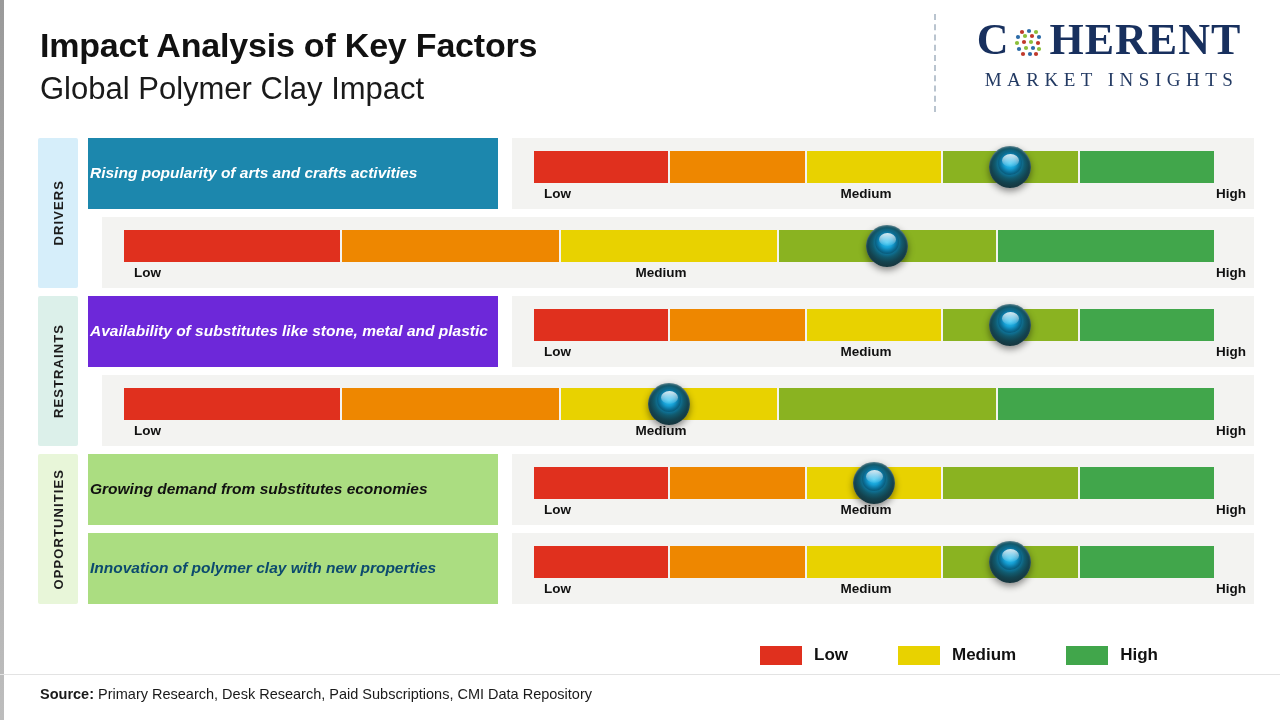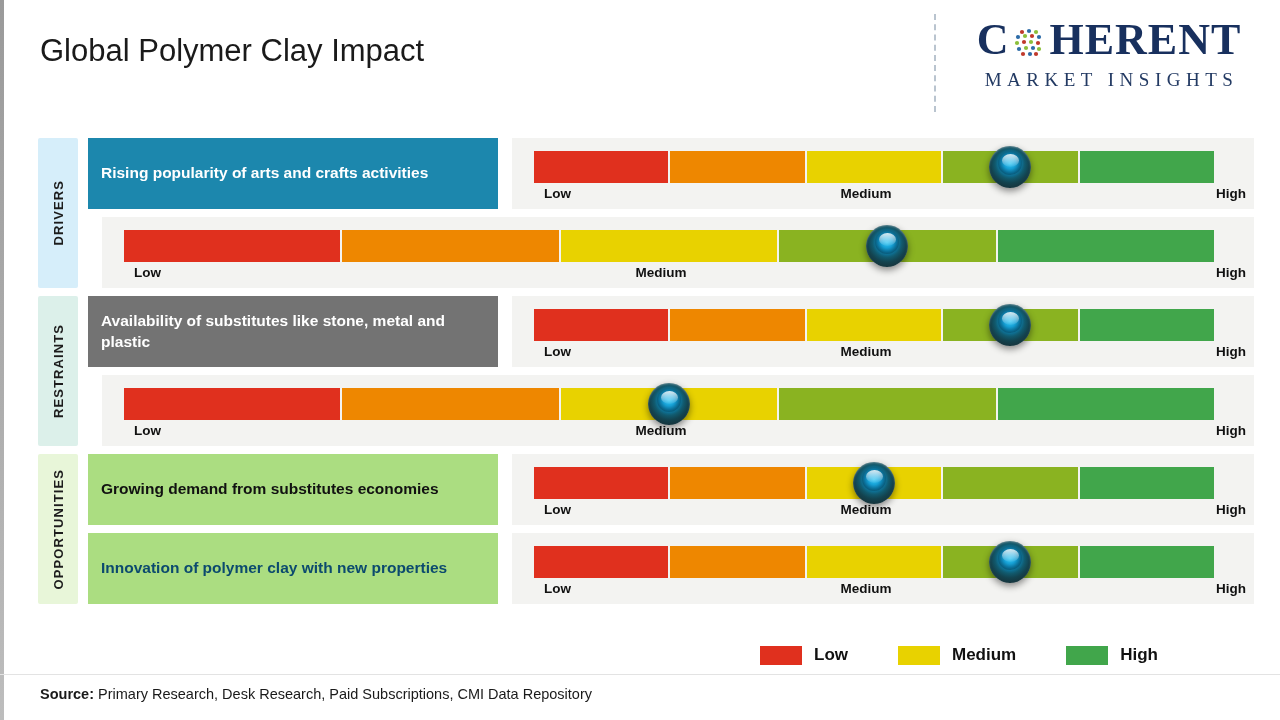--- a/index.html
+++ b/index.html
@@ -62,22 +62,22 @@
   .cat-label span{
     writing-mode:vertical-rl;transform:rotate(180deg);
     font-size:13px;font-weight:bold;letter-spacing:1.1px;
     color:#1c1c1c;white-space:nowrap;
   }
   .group-rows{flex:1 1 auto;display:flex;flex-direction:column;gap:8px;}
   .row{display:flex;align-items:stretch;height:71px;}
   .factor-box{
     width:410px;flex:0 0 410px;
     display:flex;align-items:center;
-    padding:0 13px;box-sizing:border-box;
-    font-size:15.5px;font-weight:bold;
+    padding:0 2px;box-sizing:border-box;
+    font-size:15.5px;font-weight:bold;font-style:italic;
     line-height:1.35;
   }
   .gauge-cell{
     flex:1 1 auto;margin-left:14px;margin-right:26px;
     background:#f3f3f1;position:relative;
   }
   .gauge-bar{
     position:absolute;left:22px;right:40px;top:13px;height:32px;
     display:flex;
   }
@@ -130,20 +130,21 @@
     position:absolute;left:0;top:674px;width:1280px;height:1px;
     background:#e3e3e3;
   }
 </style>
 </head>
 <body>
 
 <div class="edge-rule"></div>
 
 <div class="header">
+  <div class="title-main">Impact Analysis of Key Factors</div>
   <div class="title-sub">Global Polymer Clay Impact</div>
 </div>
 
 <div class="logo-wrap">
   <div class="logo-divider"></div>
   <div class="logo-inner">
     <div class="logo-top">
       <span class="logo-c">C</span>
       <span class="logo-globe">
         <svg width="38" height="38" viewBox="0 0 38 38">
@@ -217,21 +218,21 @@
           </div>
         </div>
       </div>
     </div>
     <div class="group">
       <div class="cat-label" style="background: rgb(220, 240, 234);">
         <span>RESTRAINTS</span>
       </div>
       <div class="group-rows">
         <div class="row">
-          <div class="factor-box" style="background: #737373; color: rgb(255, 255, 255);">Availability of substitutes like stone, metal and plastic</div>
+          <div class="factor-box" style="background: #6d28d9; color: rgb(255, 255, 255);">Availability of substitutes like stone, metal and plastic</div>
           <div class="gauge-cell">
             <div class="gauge-bar">
               <div class="seg" style="background: rgb(224, 48, 30);"></div>
               <div class="seg" style="background: rgb(238, 135, 0);"></div>
               <div class="seg" style="background: rgb(232, 210, 0);"></div>
               <div class="seg" style="background: rgb(138, 179, 33);"></div>
               <div class="seg" style="background: rgb(65, 166, 75);"></div>
             </div>
             <div class="scale-labels">
               <span class="lab-low">Low</span>

